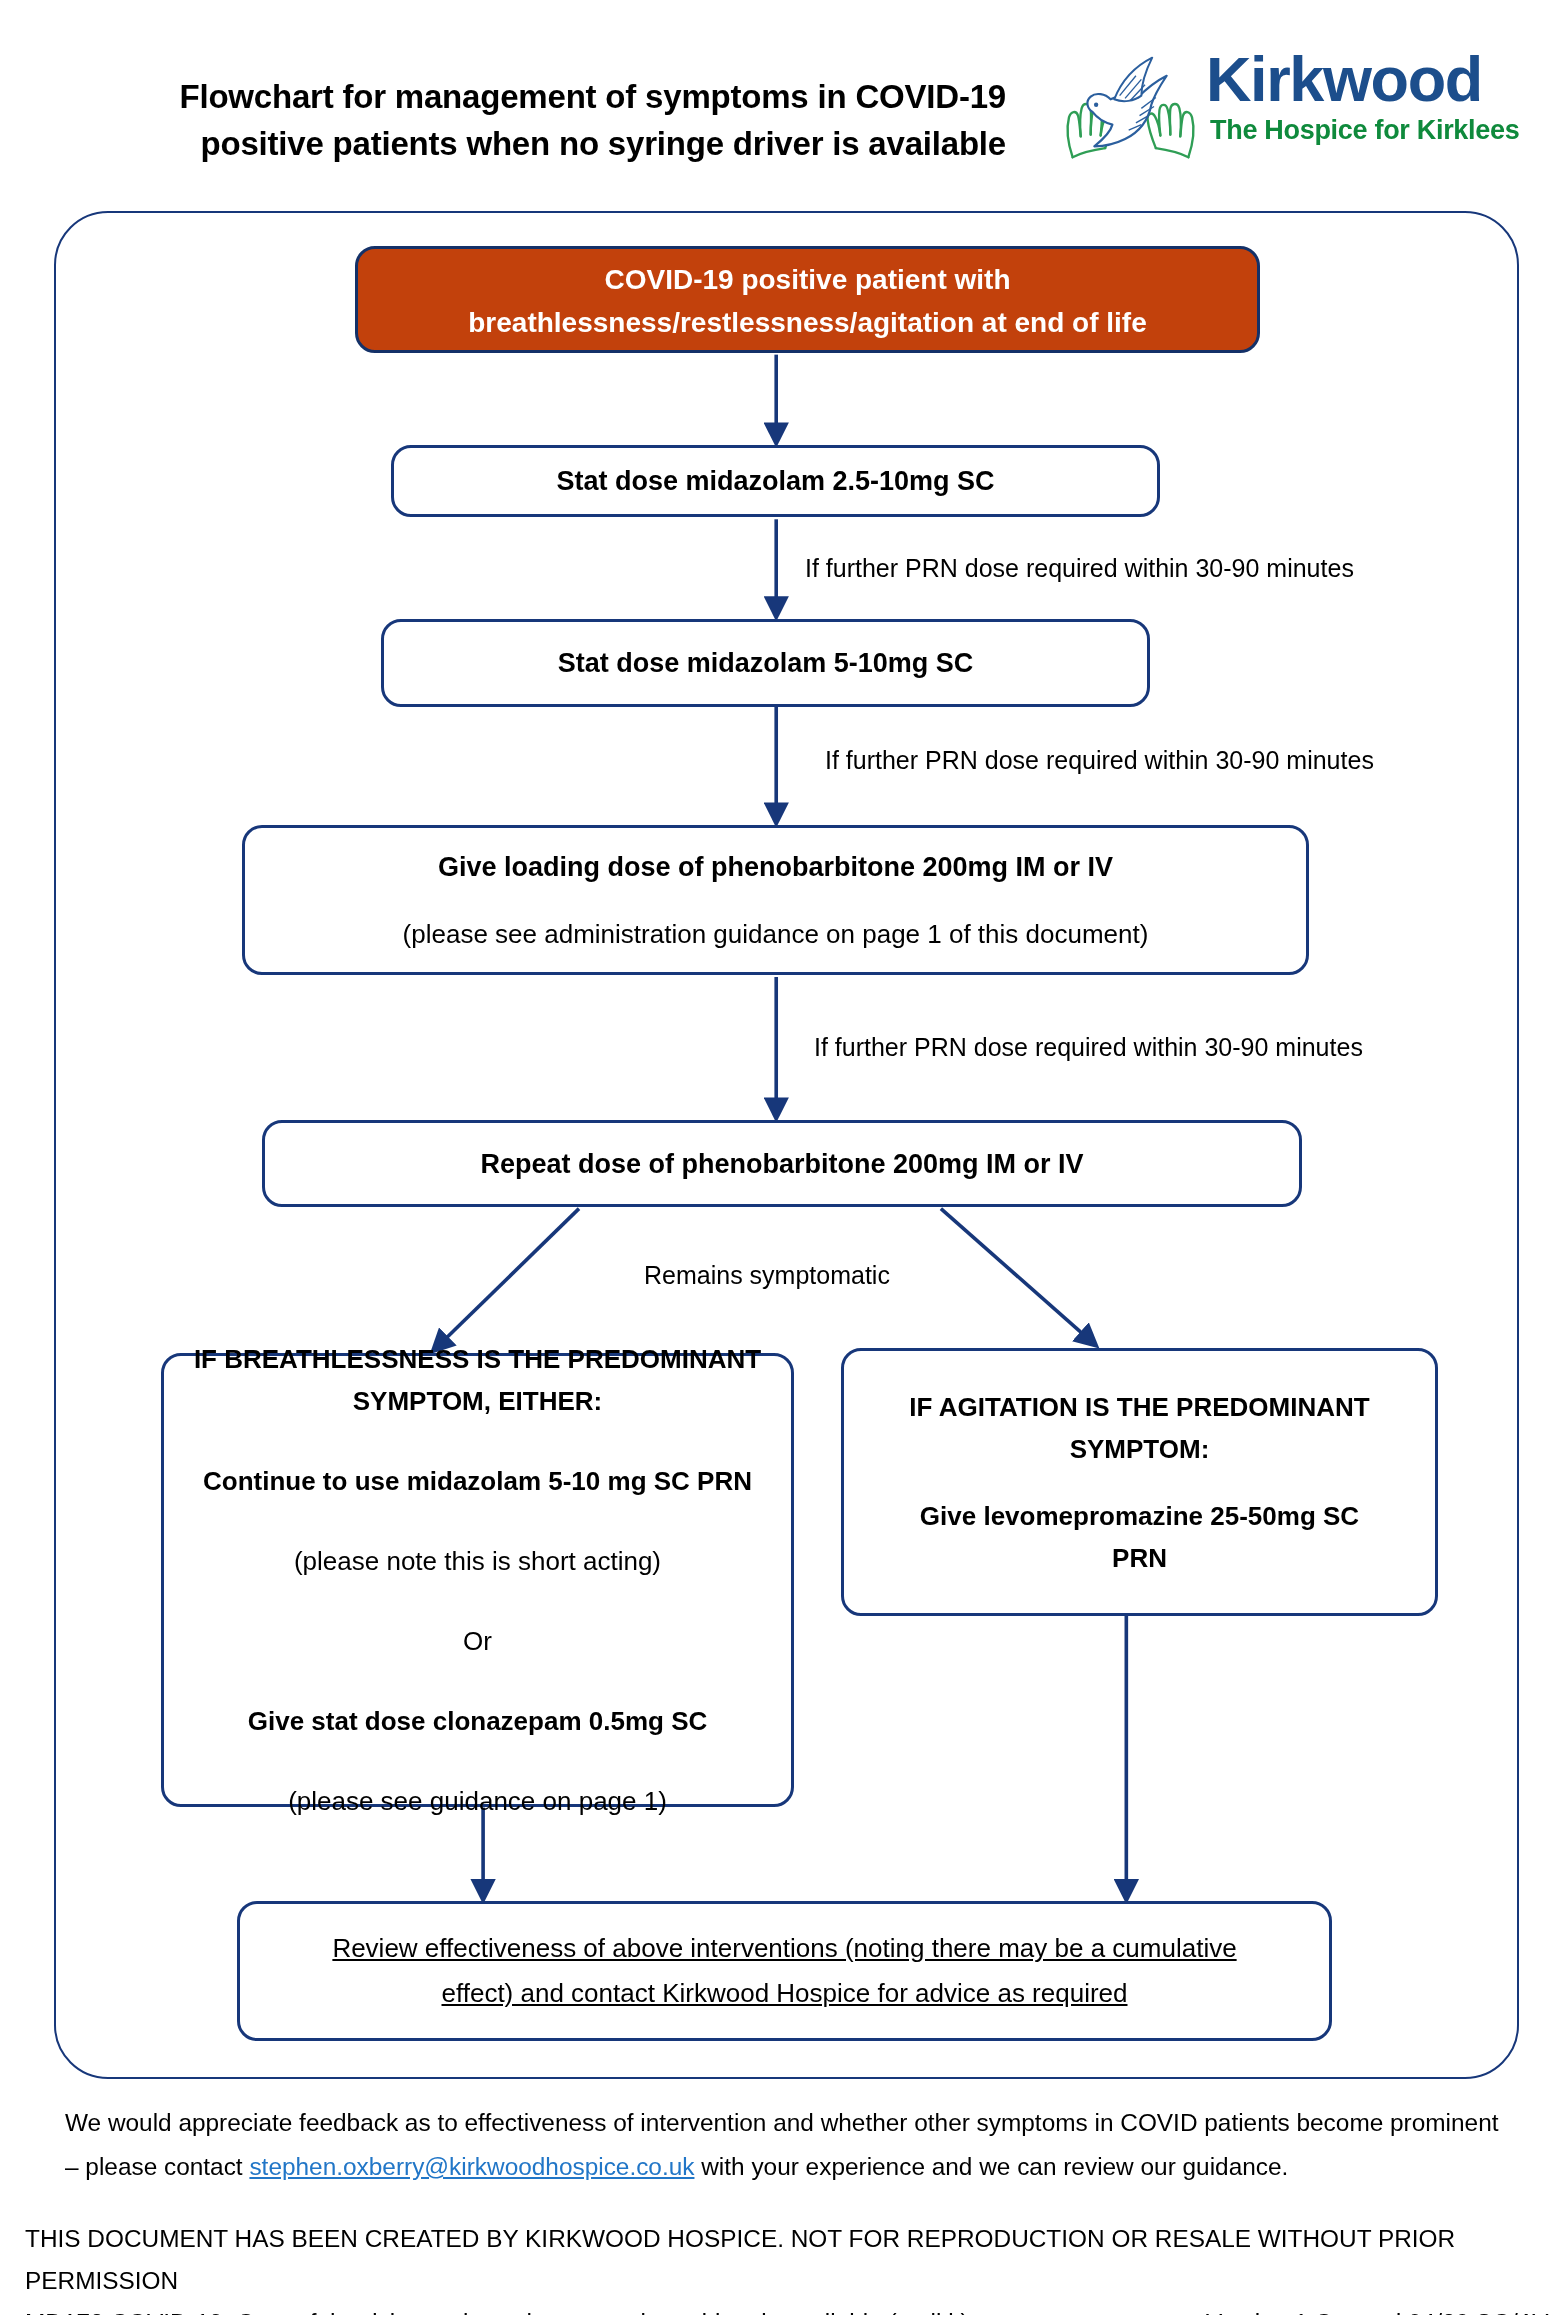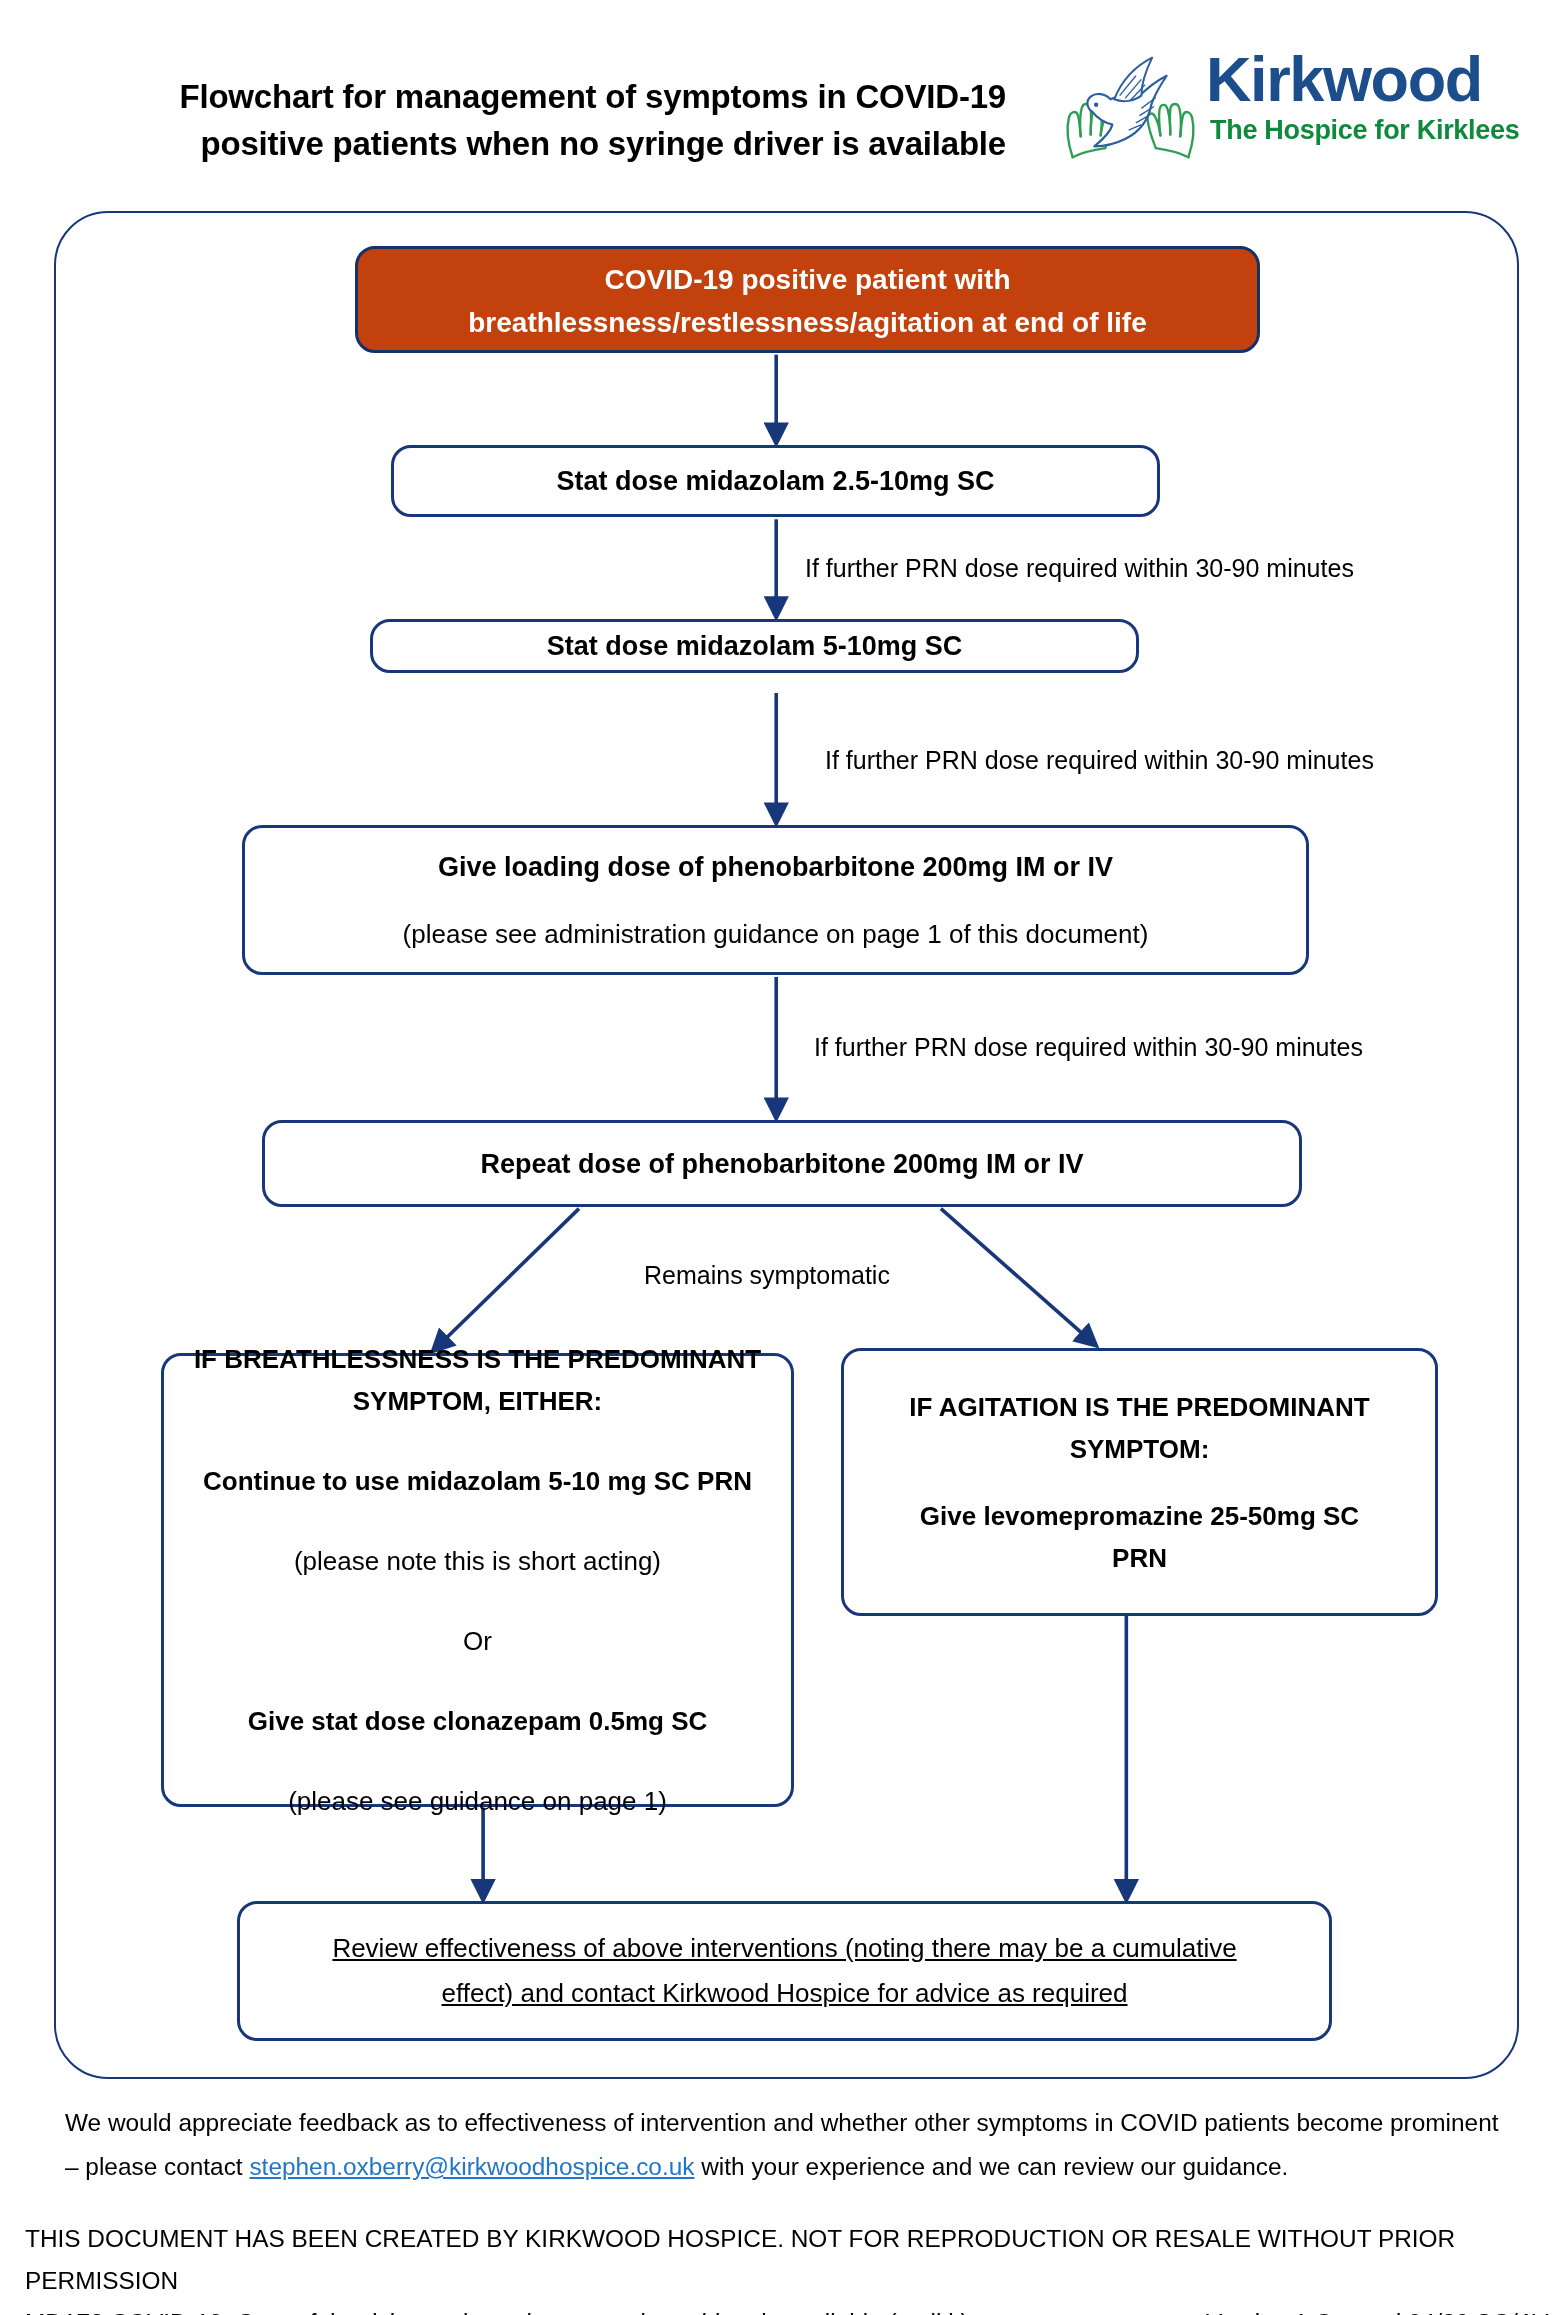--- a/index.html
+++ b/index.html
@@ -112,21 +112,21 @@
   }
   .b { font-weight: bold; }
   .n { font-weight: normal; }
 
   #node-start     { left: 355px; top: 246px;  width: 905px; height: 107px; }
   #node-start .ln { font-size: 28px; line-height: 43px; }
 
   #node-stat1     { left: 391px; top: 445px;  width: 769px; height: 72px; }
   #node-stat1 .ln { font-size: 27px; line-height: 40px; }
 
-  #node-stat2     { left: 370px; top: 619px;  width: 769px; height: 54px; align-items: center; }
+  #node-stat2     { left: 381px; top: 619px;  width: 769px; height: 88px; align-items: center; }
   #node-stat2 .ln { font-size: 27px; line-height: 40px; }
 
   #node-loading   { left: 242px; top: 825px;  width: 1067px; height: 150px; }
   #node-loading .ln-1 { font-size: 27px; line-height: 40px; margin-bottom: 27px; }
   #node-loading .ln-2 { font-size: 26px; line-height: 40px; }
 
   #node-repeat    { left: 262px; top: 1120px; width: 1040px; height: 87px; }
   #node-repeat .ln { font-size: 27px; line-height: 40px; }
 
   #node-breath    { left: 161px; top: 1353px; width: 633px; height: 454px; }

